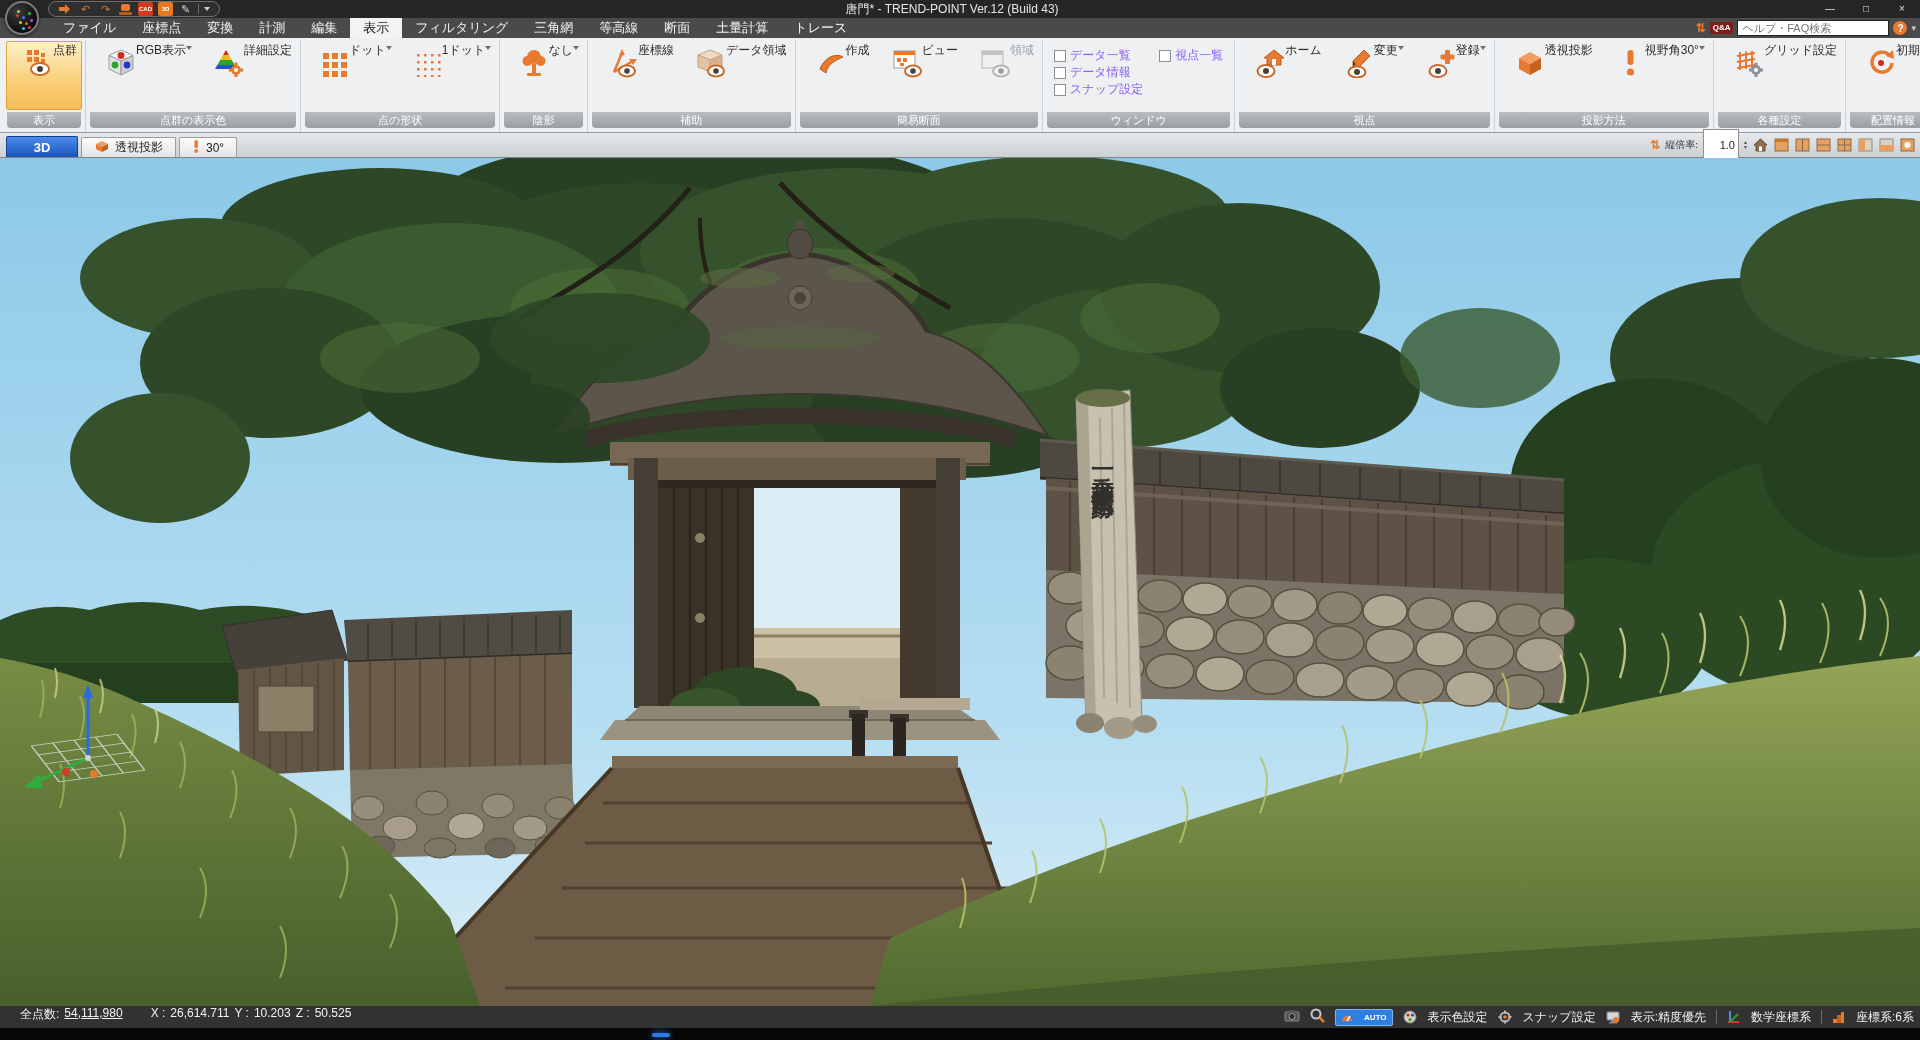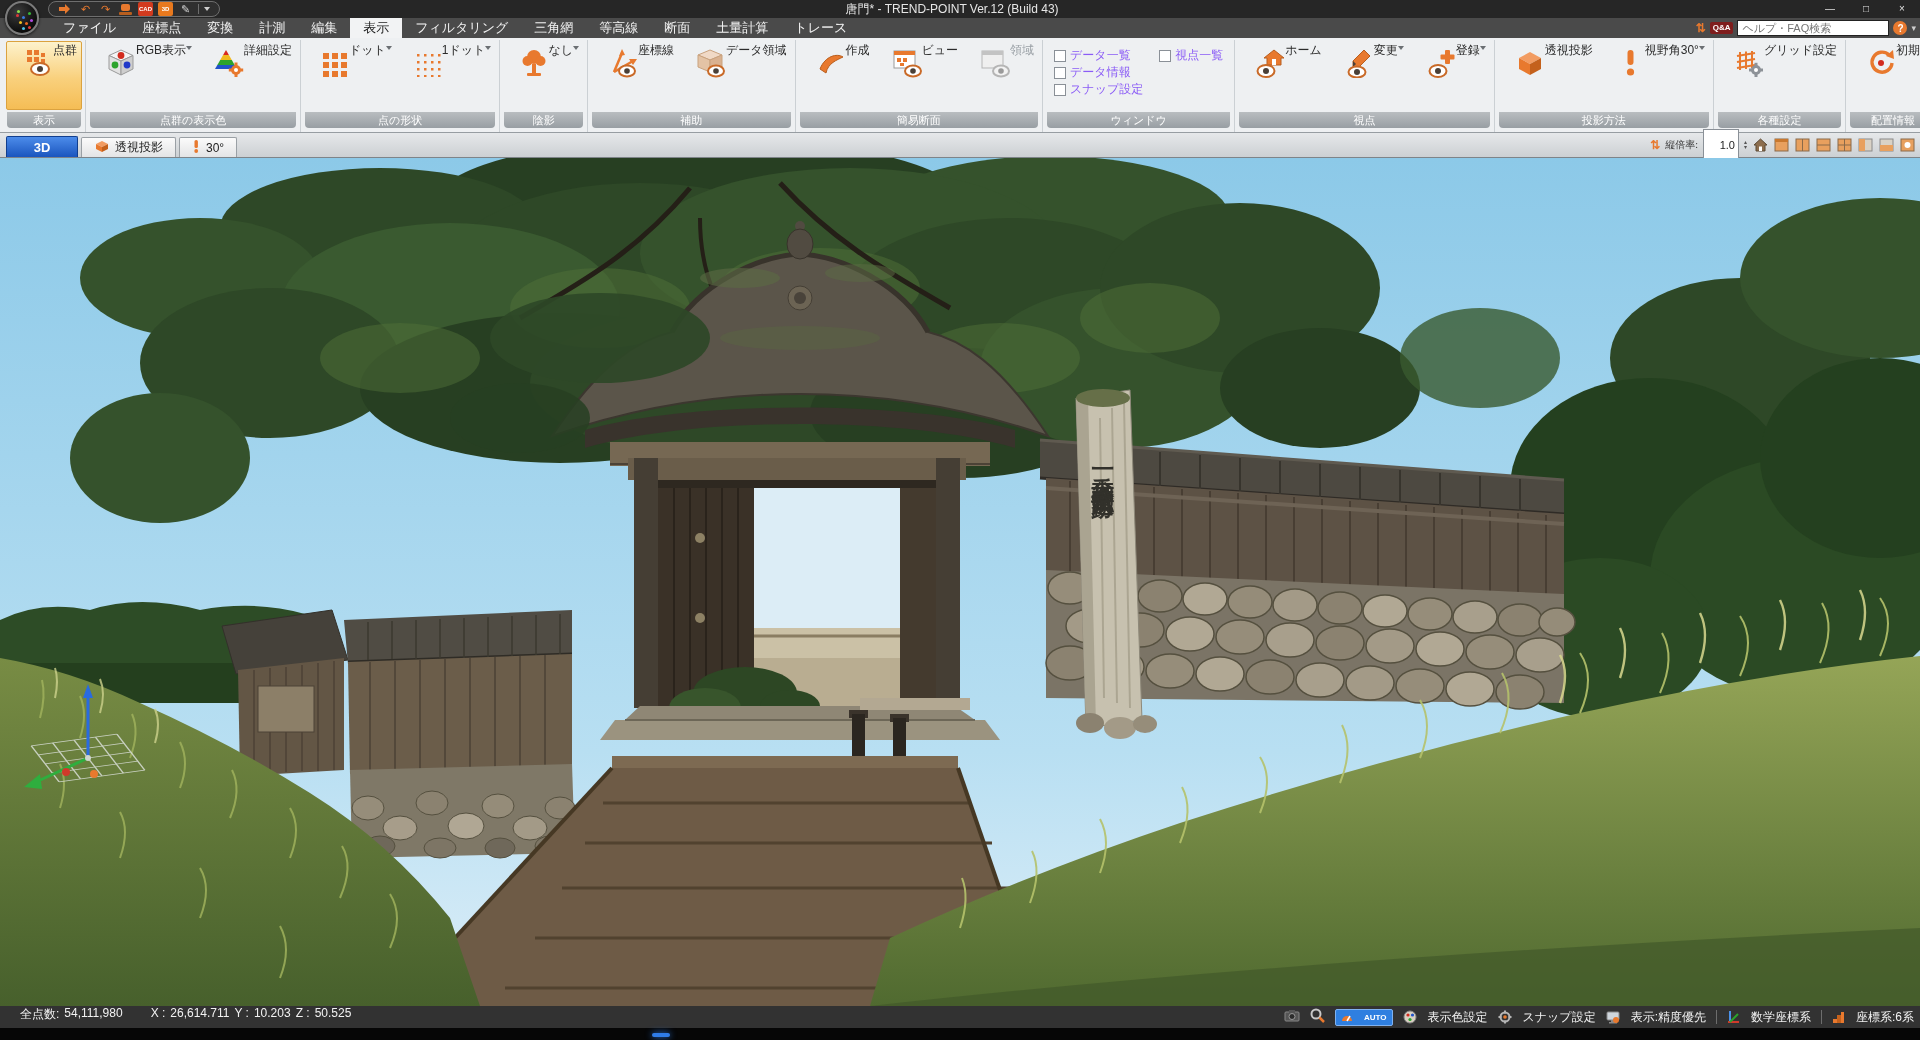--- a/index.html
+++ b/index.html
@@ -77,21 +77,21 @@
   .vtool { width:16px; height:15px; display:flex; align-items:center; justify-content:center; }
   
   .scene { position:relative; height:848px; background:#9fd3ec; overflow:hidden; }
   .scene svg { position:absolute; inset:0; display:block; }
   .pillar-text { position:absolute; left:1090px; top:298px; writing-mode:vertical-rl; text-orientation:upright;
     font-size:23px; font-weight:bold; letter-spacing:3px; color:#32312b; line-height:1.1; z-index:5;
     font-family:"Liberation Sans", sans-serif; }
   
   .statusbar { position:relative; height:22px; background:#323232; color:#f2f2f2; font-size:12px;
     display:flex; padding:0 20px; }
-  .sb-val { margin-left:5px; }
+  .sb-val { margin-left:5px;text-decoration:underline; }
   .sb-coords { margin-left:28px; display:flex; gap:5px; }
   .sb-right { position:absolute; right:6px; top:0; height:100%; display:flex; align-items:center; gap:10px; }
   .sb-item { display:flex; align-items:center; gap:11px; white-space:nowrap; }
   .sb-sep { width:1px; height:14px; background:#6d6d6d; }
   .auto-btn { background:#2f7fe0; border:1px solid #7fb2f2; border-radius:2px; padding:1px 5px;
     display:flex; align-items:center; gap:11px; height:17px; }
   .auto-lbl { font-size:8px; font-weight:bold; color:#fff; }
   
   .bottomstrip { position:relative; height:12px; background:#060606; }
   .taskbar-hint { position:absolute; left:652px; bottom:3px; width:18px; height:4px; border-radius:2px;

